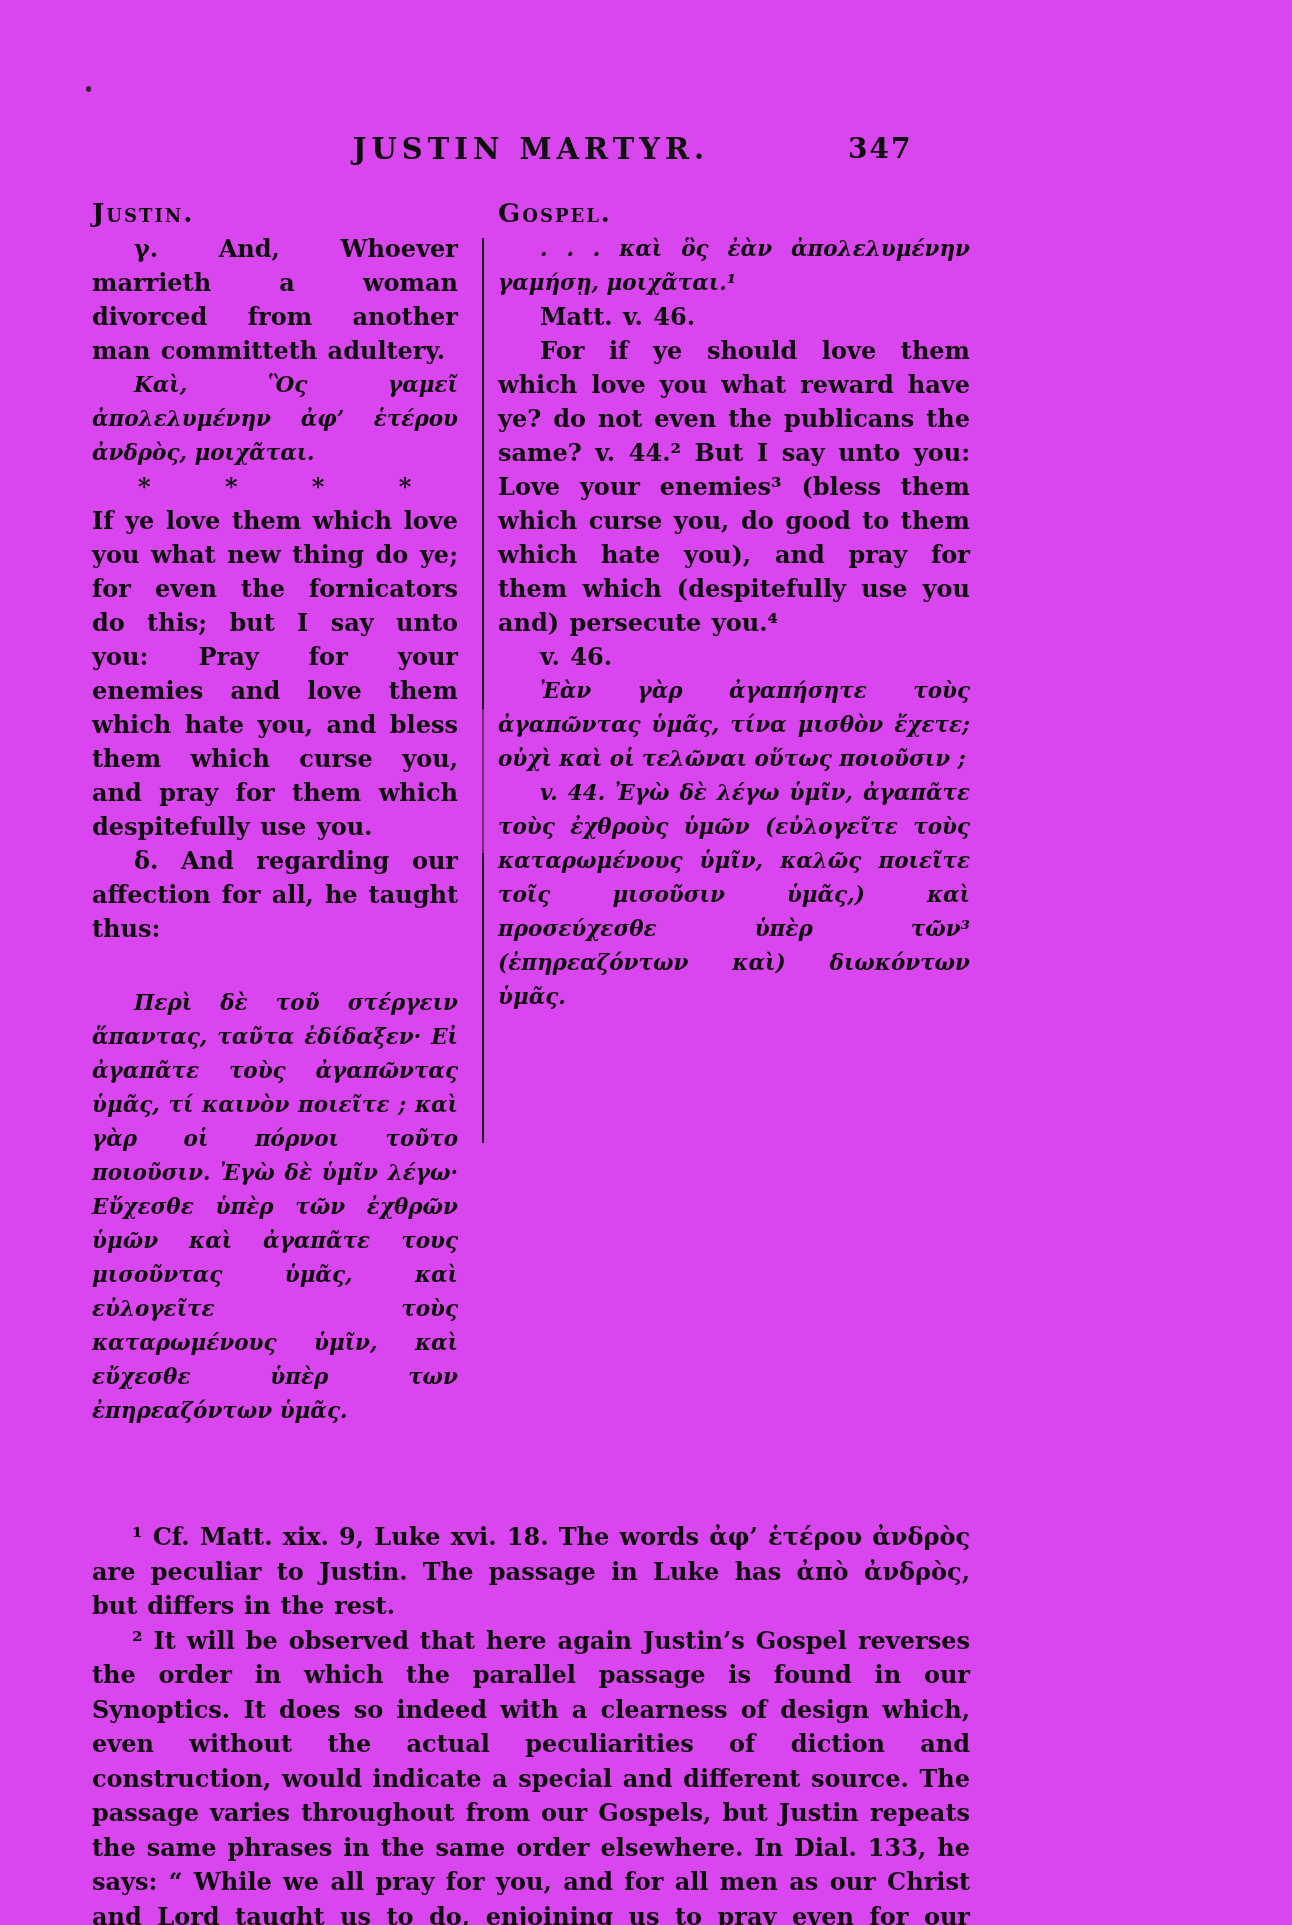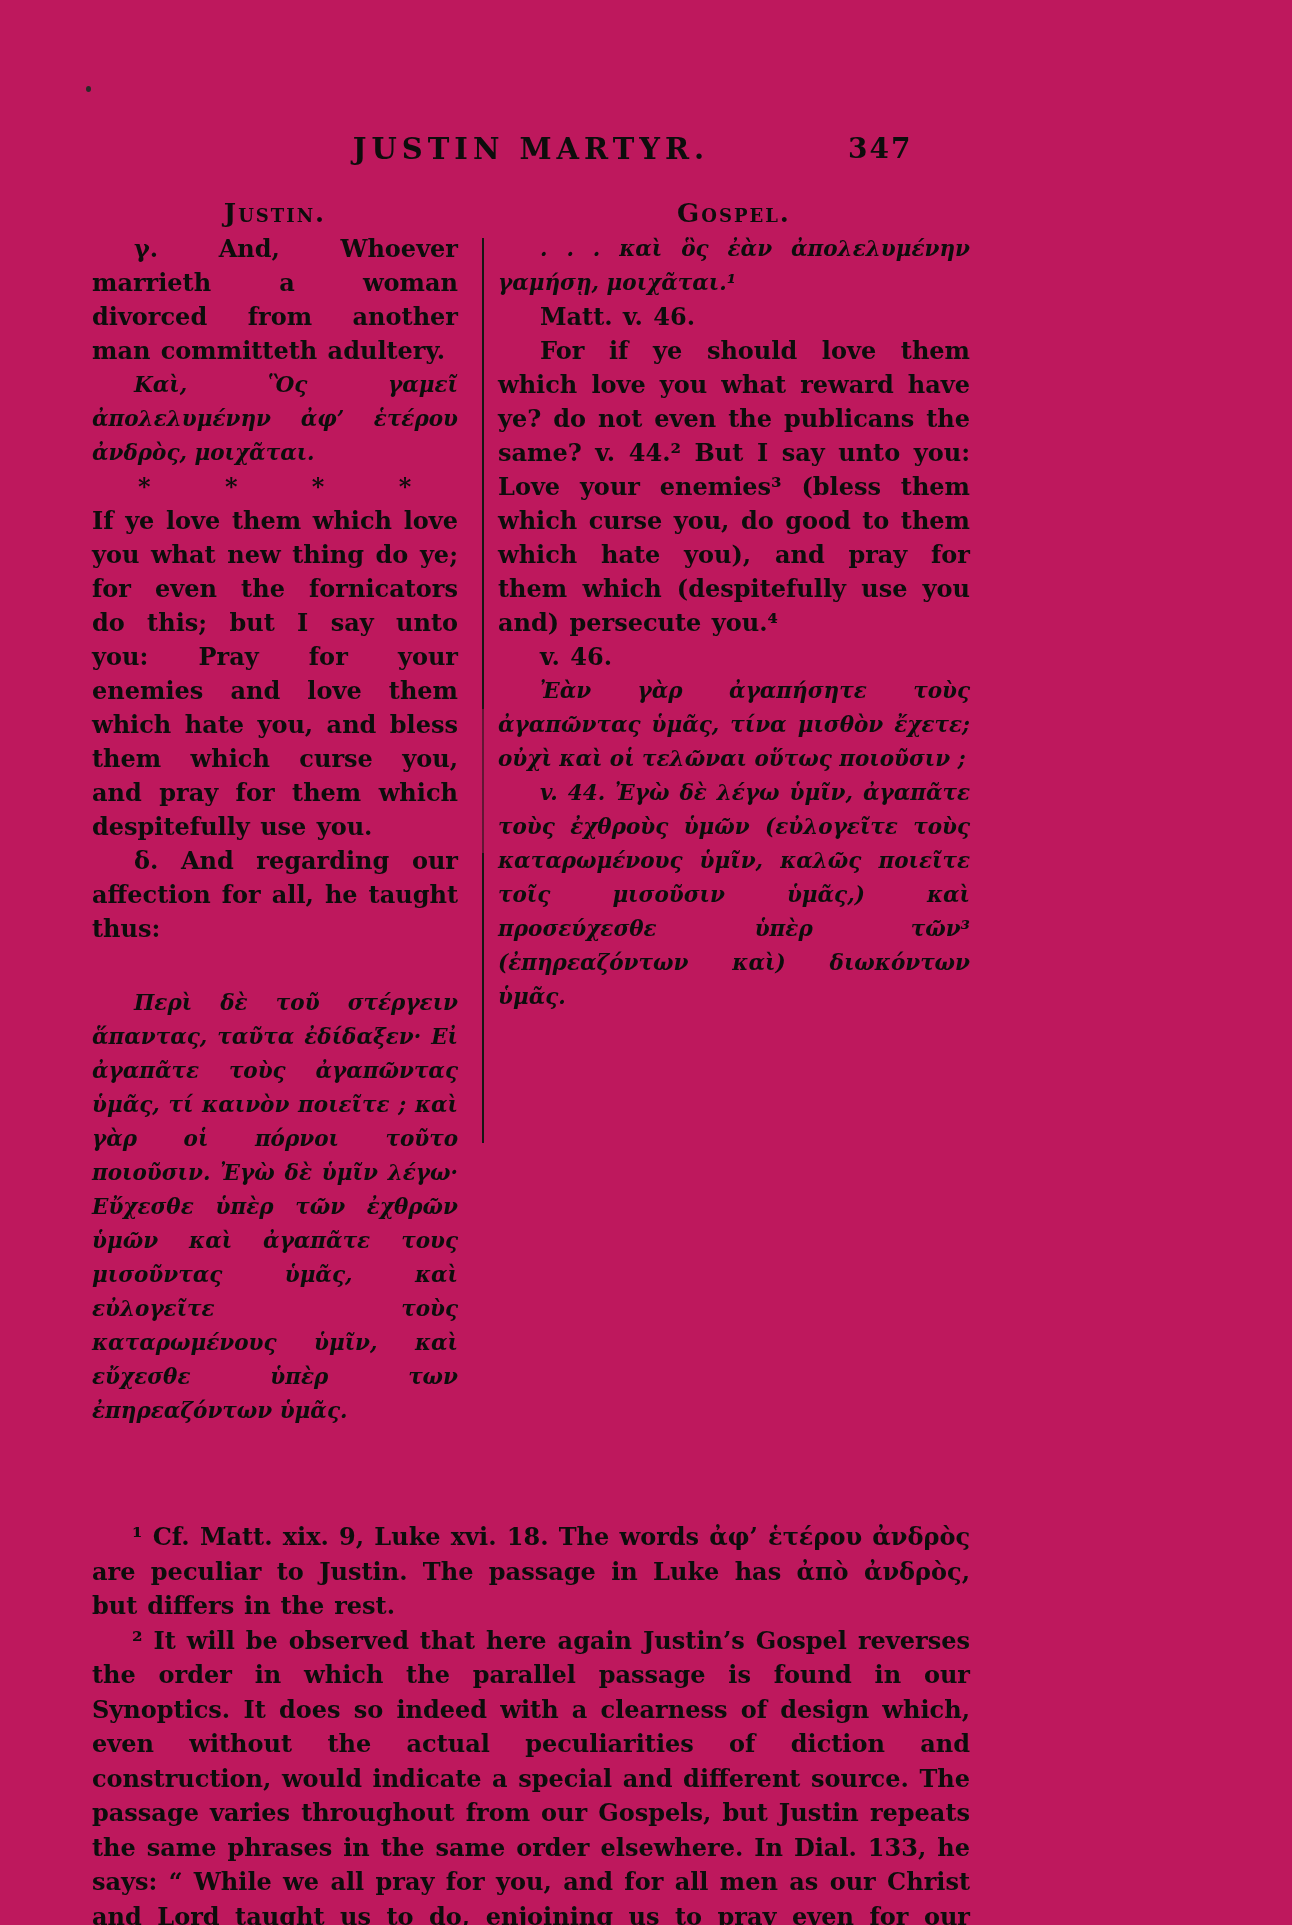--- a/index.html
+++ b/index.html
@@ -1,21 +1,21 @@
 <!DOCTYPE html>
 <html><head>
 <meta charset="utf-8">
 <style>
   html, body { margin: 0; padding: 0; background: #d9d9d9; }
   .page {
     position: relative;
     width: 1292px;
     height: 1925px;
     margin: 0 auto;
-    background: #be185d;
+    background: #d946ef;
     color: #0d0d0c;
     font-family: "DejaVu Serif", "Liberation Serif", serif;
     overflow: hidden;
   }
   .speck {
     position: absolute;
     left: 86px; top: 86px;
     width: 5px; height: 6px;
     background: #2a2a28;
     border-radius: 50%;
@@ -44,21 +44,21 @@
   }
   .col { box-sizing: border-box; }
   .col-left  { width: 380px; padding-right: 14px; }
   .col-right { width: 498px; padding-left: 26px; }
   .col-head {
     margin: 0 0 2px 0;
     font-size: 26px;
     font-weight: bold;
     font-variant: small-caps;
     letter-spacing: 2px;
-    text-align: center;
+    text-align: left;
     line-height: 34px;
   }
   p { margin: 0; }
   .body {
     font-size: 24px;
     font-weight: bold;
     line-height: 34px;
     text-align: justify;
     text-indent: 42px;
     word-spacing: 2px;

